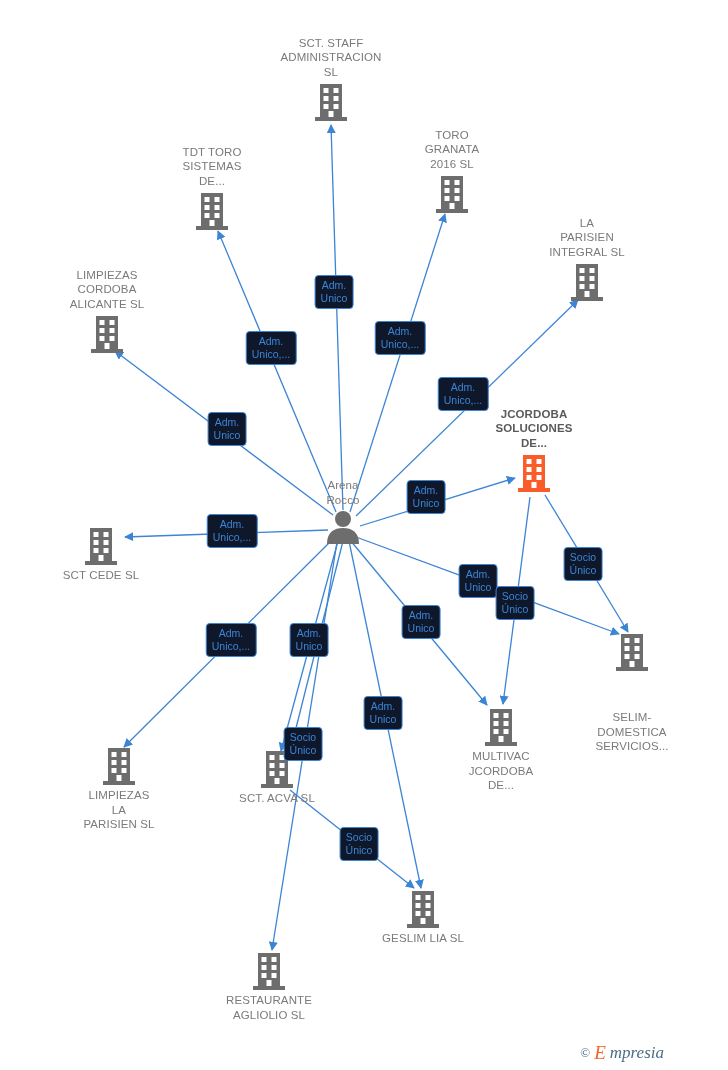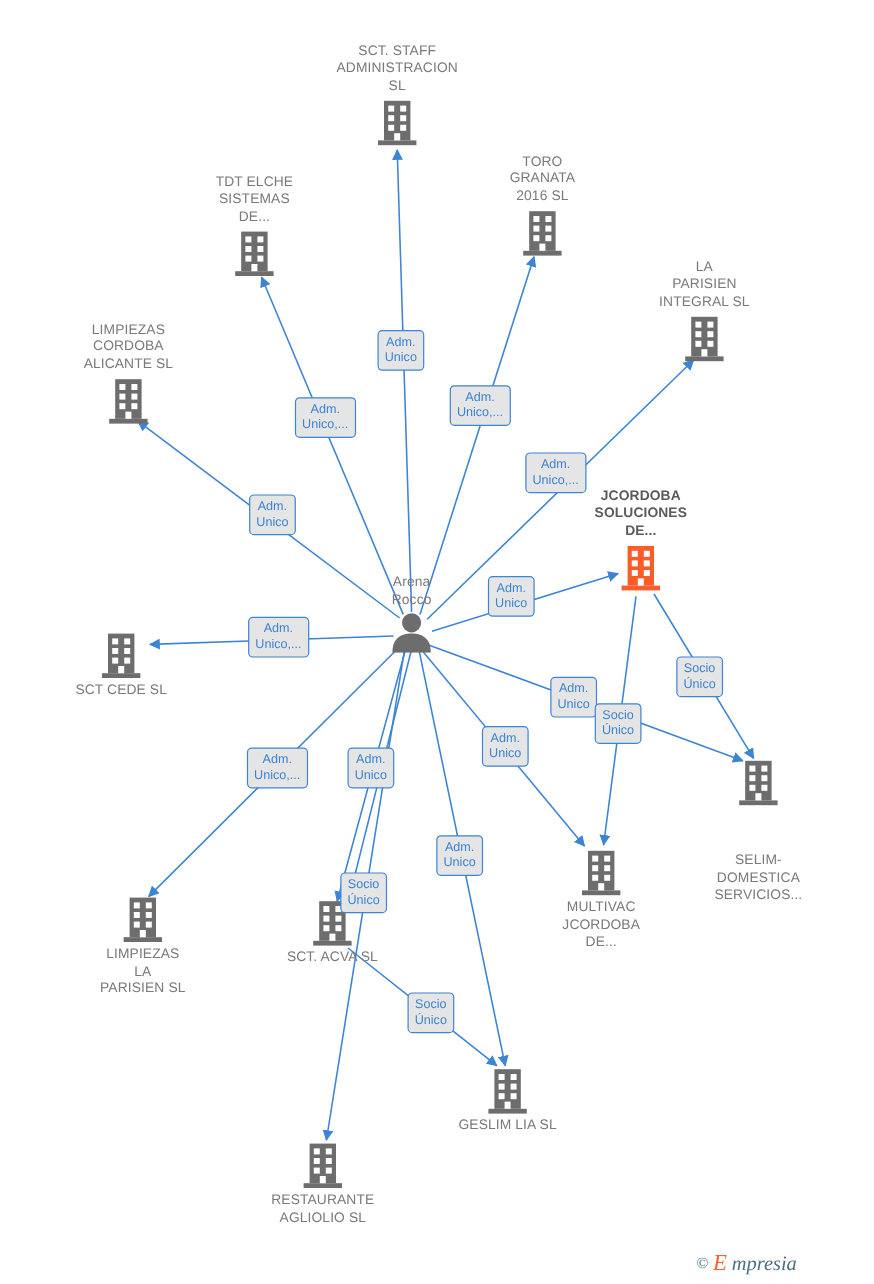--- a/index.html
+++ b/index.html
@@ -41,21 +41,21 @@
   .node.below .node-label { order: 2; margin-top: 2px; }
   .node.above .node-label { order: 0; margin-bottom: 3px; }
   .node.below .node-icon { order: 1; }
   .node.above .node-icon { order: 1; }
   .node-icon { display: block; line-height: 0; }
   .node.person .node-label { color: #7a7a7a; }
   .node.highlight .node-label { color: #5a5a5a; font-weight: bold; }
 
   .edge-label {
     position: absolute;
-    background: #e5e5e5;
+    background: #0f172a;
     border: 1.3px solid #3c84d4;
     border-radius: 4px;
     color: #3c84d4;
     font-size: 10.5px;
     line-height: 13px;
     font-family: "Liberation Sans", sans-serif;
     text-align: center;
     padding: 3px 5px 3px 5px;
     white-space: pre-line;
     transform: translate(-50%, -50%);
@@ -119,21 +119,21 @@
             <rect x="9.5" y="6" width="5" height="5" fill="#ffffff"></rect>
             <rect x="19.5" y="6" width="5" height="5" fill="#ffffff"></rect>
             <rect x="9.5" y="14" width="5" height="5" fill="#ffffff"></rect>
             <rect x="19.5" y="14" width="5" height="5" fill="#ffffff"></rect>
             <rect x="9.5" y="22" width="5" height="5" fill="#ffffff"></rect>
             <rect x="19.5" y="22" width="5" height="5" fill="#ffffff"></rect>
             <rect x="14.5" y="29" width="5" height="6" fill="#ffffff"></rect>
           </svg></div>
       </div>
       <div class="node above" style="left: 212px; top: 144.5px;">
-        <div class="node-label">TDT ELCHE
+        <div class="node-label">TDT TORO
 SISTEMAS
 DE...</div>
         <div class="node-icon"><svg width="34" height="40" viewBox="0 0 34 40" xmlns="http://www.w3.org/2000/svg">
             <rect x="6" y="2" width="22" height="33" fill="#6d6d6d"></rect>
             <rect x="1" y="35" width="32" height="4" fill="#6d6d6d"></rect>
             <rect x="9.5" y="6" width="5" height="5" fill="#ffffff"></rect>
             <rect x="19.5" y="6" width="5" height="5" fill="#ffffff"></rect>
             <rect x="9.5" y="14" width="5" height="5" fill="#ffffff"></rect>
             <rect x="19.5" y="14" width="5" height="5" fill="#ffffff"></rect>
             <rect x="9.5" y="22" width="5" height="5" fill="#ffffff"></rect>

